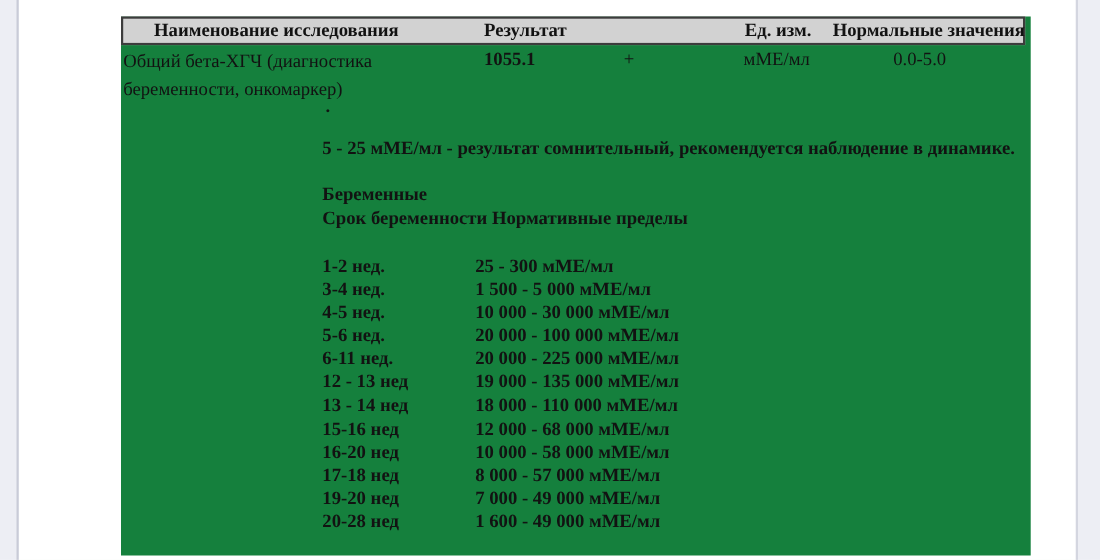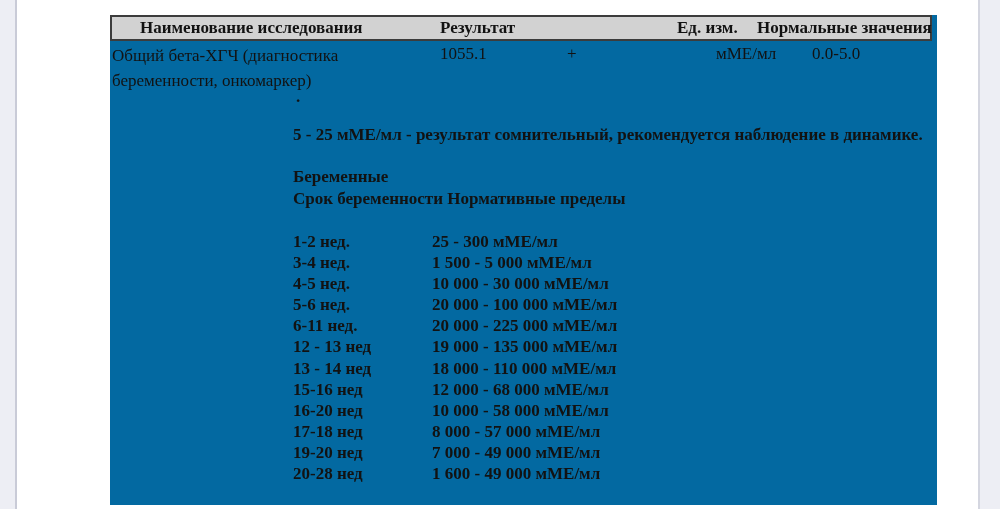--- a/index.html
+++ b/index.html
@@ -22,21 +22,21 @@
   }
   .edge-strip.left  { left: 0;  width: 15px; border-right: 2px solid #c9cbd7; }
   .edge-strip.right { right: 0; width: 20px; border-left: 2px solid #d4d6e0; }
 
   .doc-panel {
     position: absolute;
     left: 110px;
     top: 15px;
     width: 827px;
     height: 490px;
-    background: #0369a1;
+    background: #15803d;
     font-size: 17px;
   }
   .doc-panel .abs { position: absolute; white-space: nowrap; }
 
   .header-band {
     position: absolute;
     left: 0;
     top: 0;
     width: 822px;
     height: 26px;
@@ -56,23 +56,23 @@
   .hdr-normal { left: 645px; }
 
   .test-name {
     position: absolute;
     left: 2px;
     top: 28px;
     width: 258px;
     line-height: 25px;
     white-space: normal;
   }
-  .result-value { left: 330px; top: 29px; font-weight: 400; }
+  .result-value { left: 330px; top: 29px; font-weight: 700; }
   .result-flag  { left: 457px; top: 29px; }
-  .result-unit  { left: 566px; top: 29px; margin-left: 40px; }
+  .result-unit  { left: 566px; top: 29px; }
   .result-norm  { left: 702px; top: 29px; }
 
   .stray-dot      { left: 186px; top: 72px;  font-weight: 700; }
   .interpretation { left: 183px; top: 110px; font-weight: 700; text-align: right; }
   .pregnant-head  { left: 183px; top: 152px; font-weight: 700; }
   .columns-head   { left: 183px; top: 174px; font-weight: 700; white-space: pre; }
 
   .ranges {
     position: absolute;
     left: 183px;

